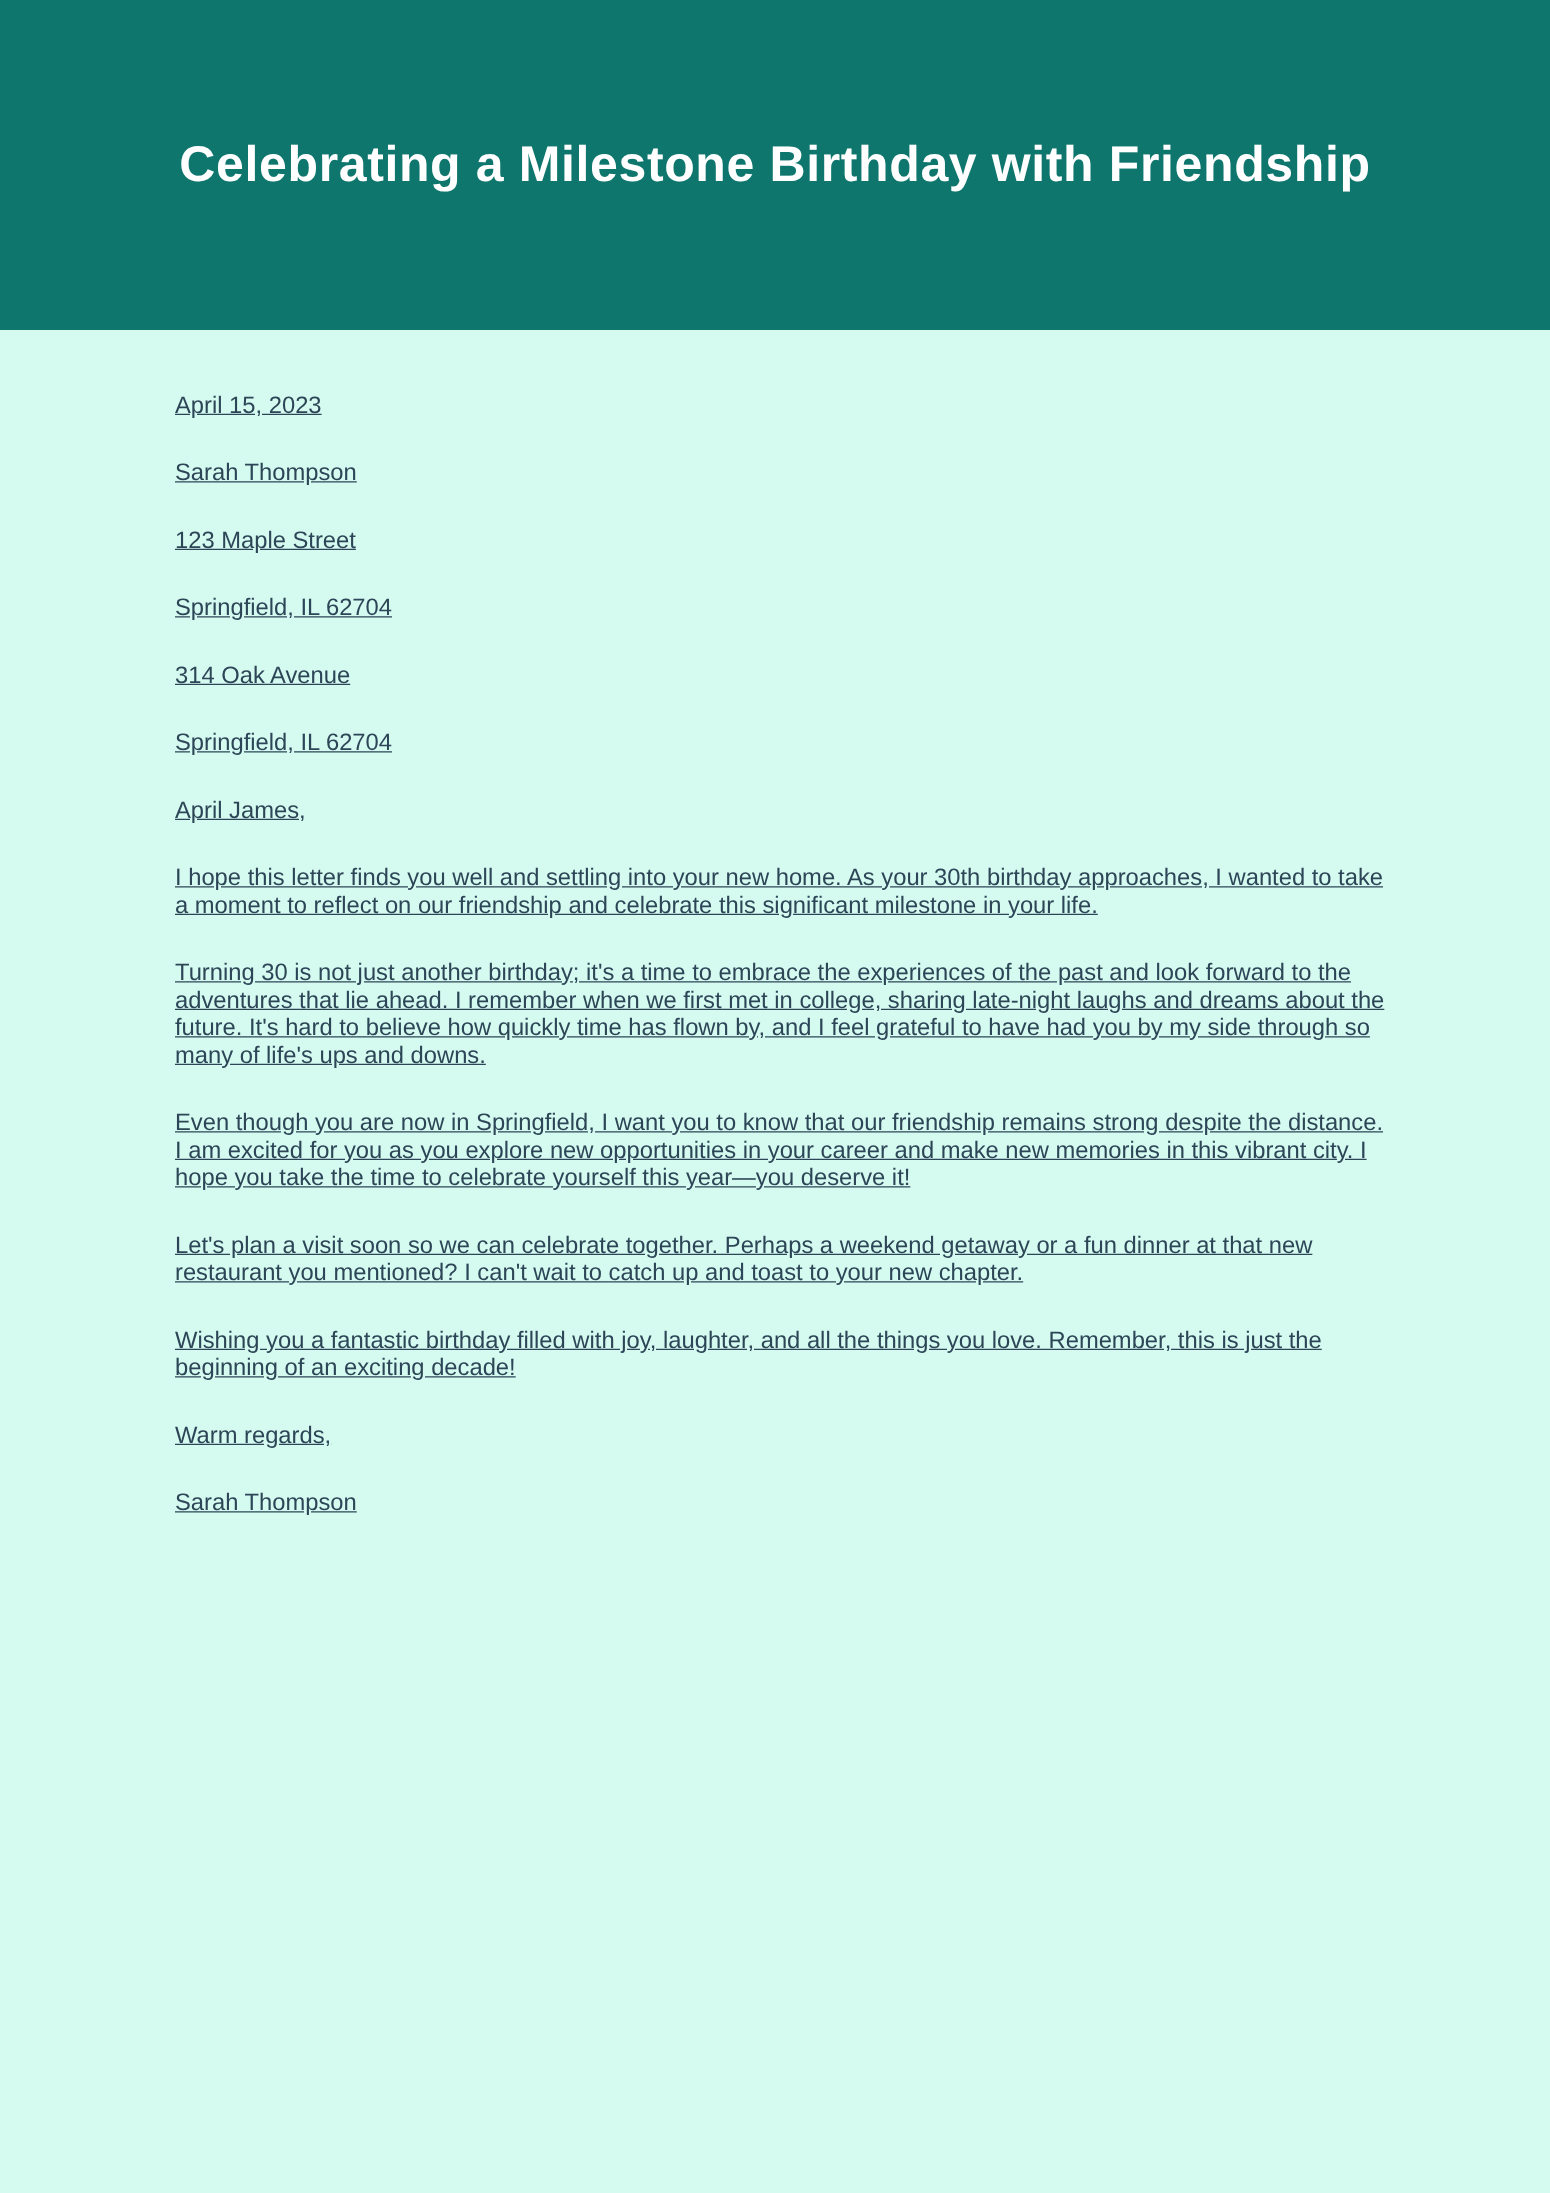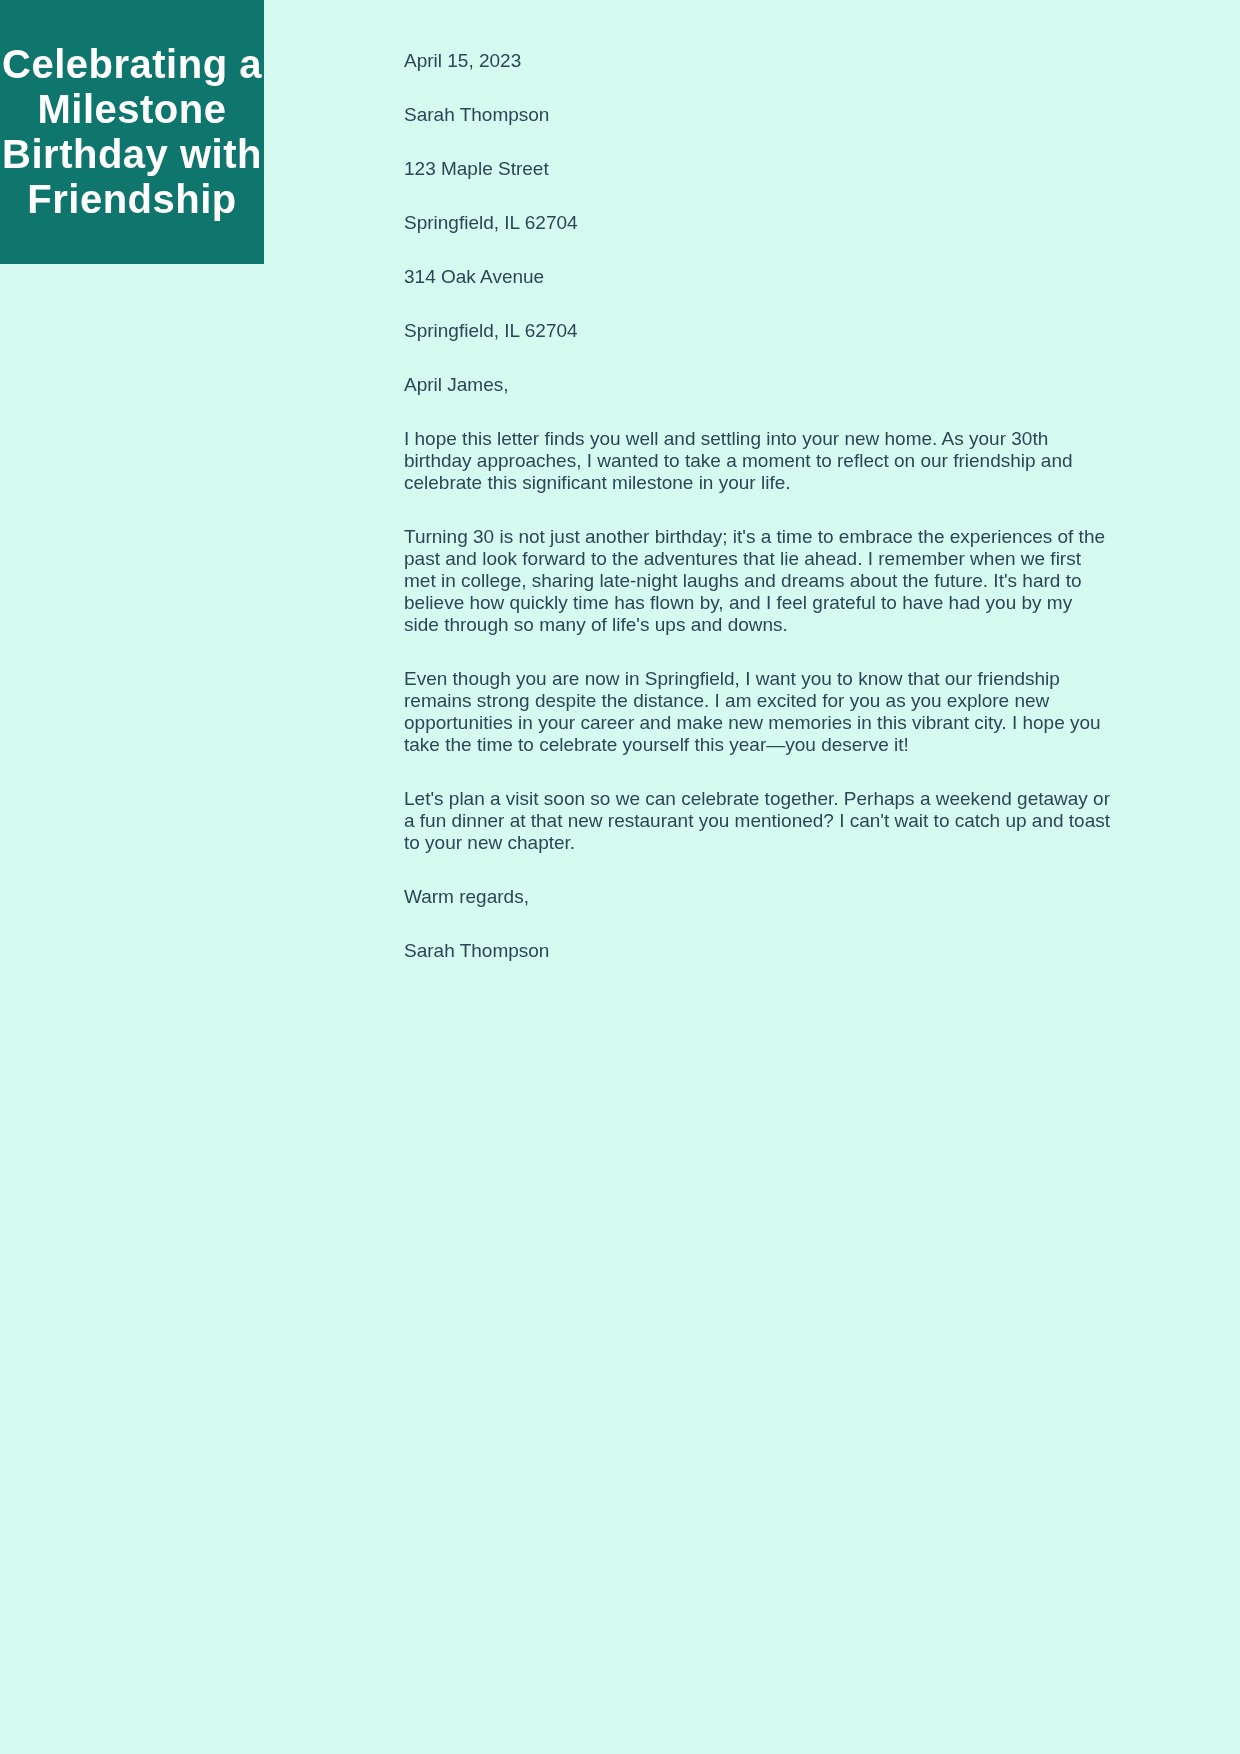--- a/index.html
+++ b/index.html
@@ -10,21 +10,21 @@
     width: 1240px;
     height: 1754px;
     background: #d5faf0;
     font-family: "Liberation Sans", sans-serif;
     color: #2d4657;
   }
   .page {
     width: 1240px;
     height: 1282px;
     display: flex;
-    flex-direction: row;
+    flex-direction: column;
   }
   .header {
     background: #0f766e;
     height: 264px;
     flex: 0 0 264px;
     display: flex;
     align-items: center;
     justify-content: center;
   }
   .header h1 {
@@ -38,20 +38,21 @@
   .letter {
     flex: 1 1 auto;
     padding: 50px 130px 0 140px;
     background: #d5faf0;
   }
   .letter p {
     margin: 0 0 32px 0;
     font-size: 19px;
     line-height: 22px;
     max-width: 975px;
+    text-decoration: underline;
   }
 </style>
 </head>
 <body>
 
 <div class="page">
 
   <div class="header">
     <h1>Celebrating a Milestone Birthday with Friendship</h1>
   </div>
@@ -65,18 +66,19 @@
 
     <p>314 Oak Avenue</p>
     <p>Springfield, IL 62704</p>
 
     <p>April James,</p>
 
     <p>I hope this letter finds you well and settling into your new home. As your 30th birthday approaches, I wanted to take a moment to reflect on our friendship and celebrate this significant milestone in your life.</p>
     <p>Turning 30 is not just another birthday; it's a time to embrace the experiences of the past and look forward to the adventures that lie ahead. I remember when we first met in college, sharing late-night laughs and dreams about the future. It's hard to believe how quickly time has flown by, and I feel grateful to have had you by my side through so many of life's ups and downs.</p>
     <p>Even though you are now in Springfield, I want you to know that our friendship remains strong despite the distance. I am excited for you as you explore new opportunities in your career and make new memories in this vibrant city. I hope you take the time to celebrate yourself this year—you deserve it!</p>
     <p>Let's plan a visit soon so we can celebrate together. Perhaps a weekend getaway or a fun dinner at that new restaurant you mentioned? I can't wait to catch up and toast to your new chapter.</p>
+    <p>Wishing you a fantastic birthday filled with joy, laughter, and all the things you love. Remember, this is just the beginning of an exciting decade!</p>
 
     <p>Warm regards,</p>
     <p>Sarah Thompson</p>
   </div>
 
 </div>
 
 </body></html>

